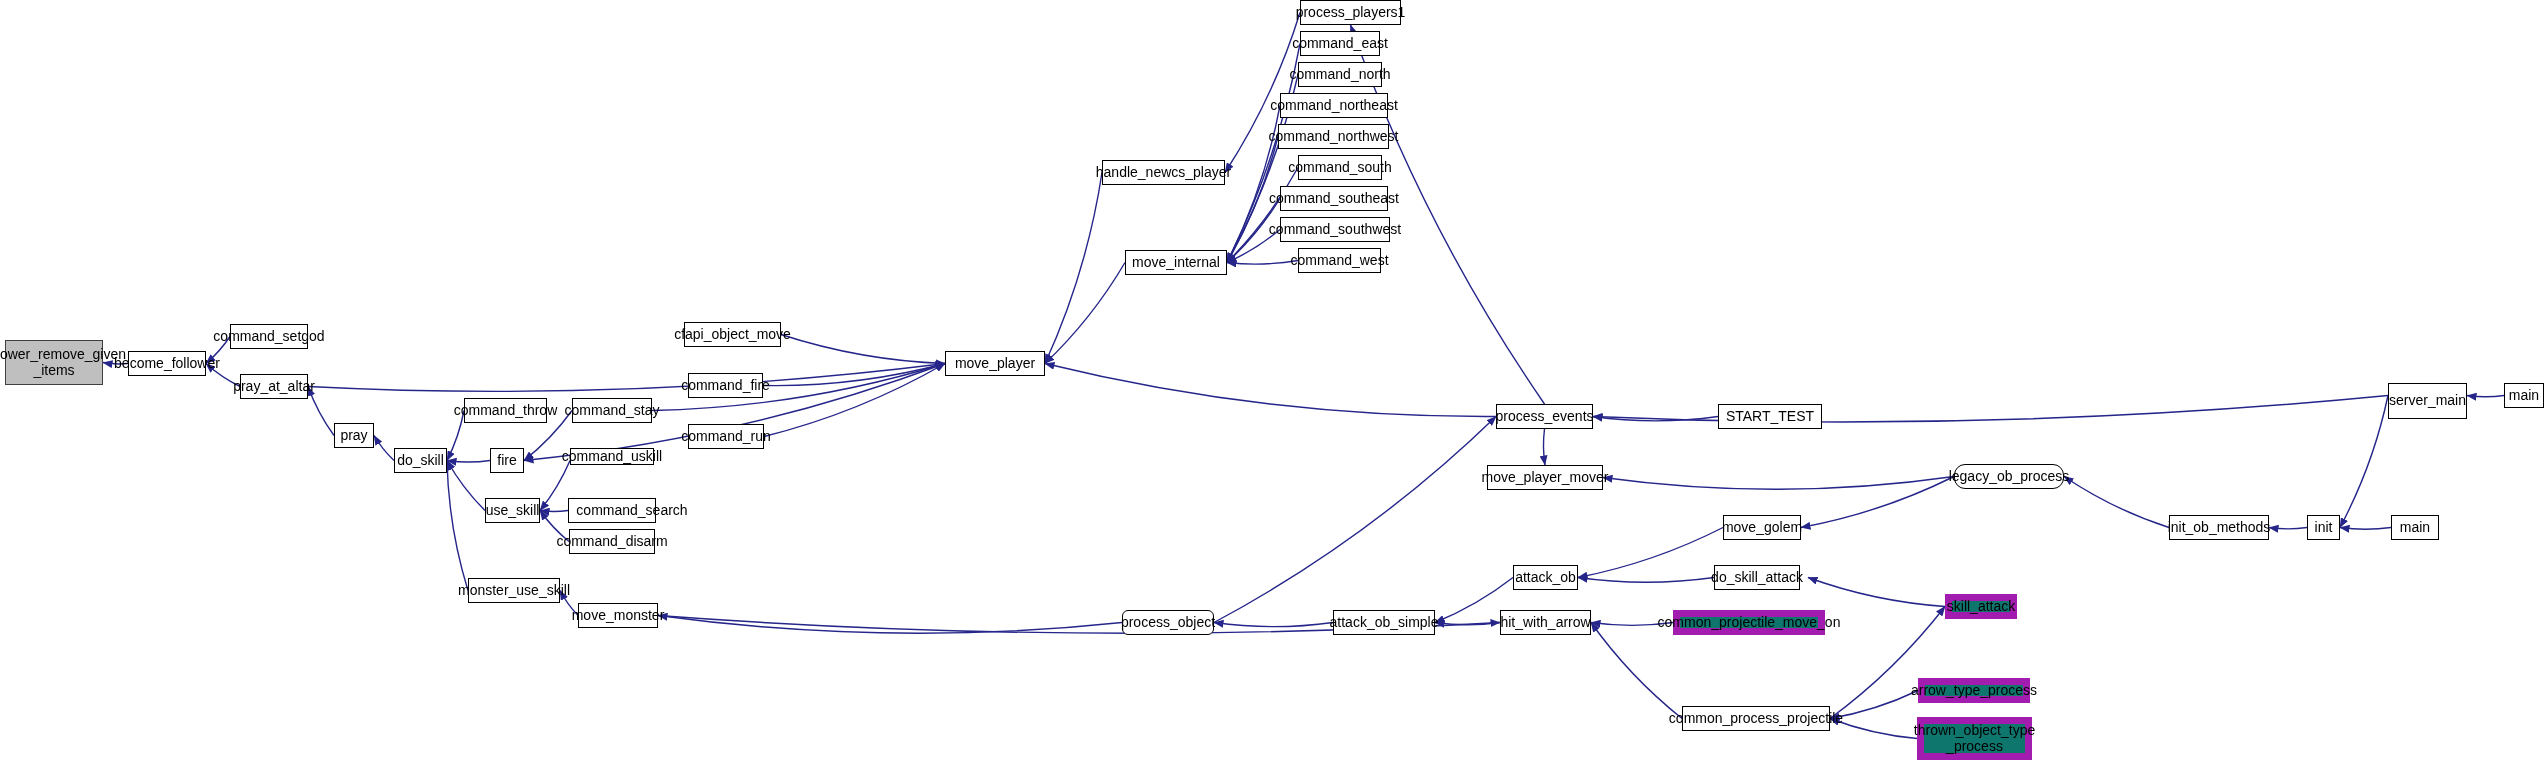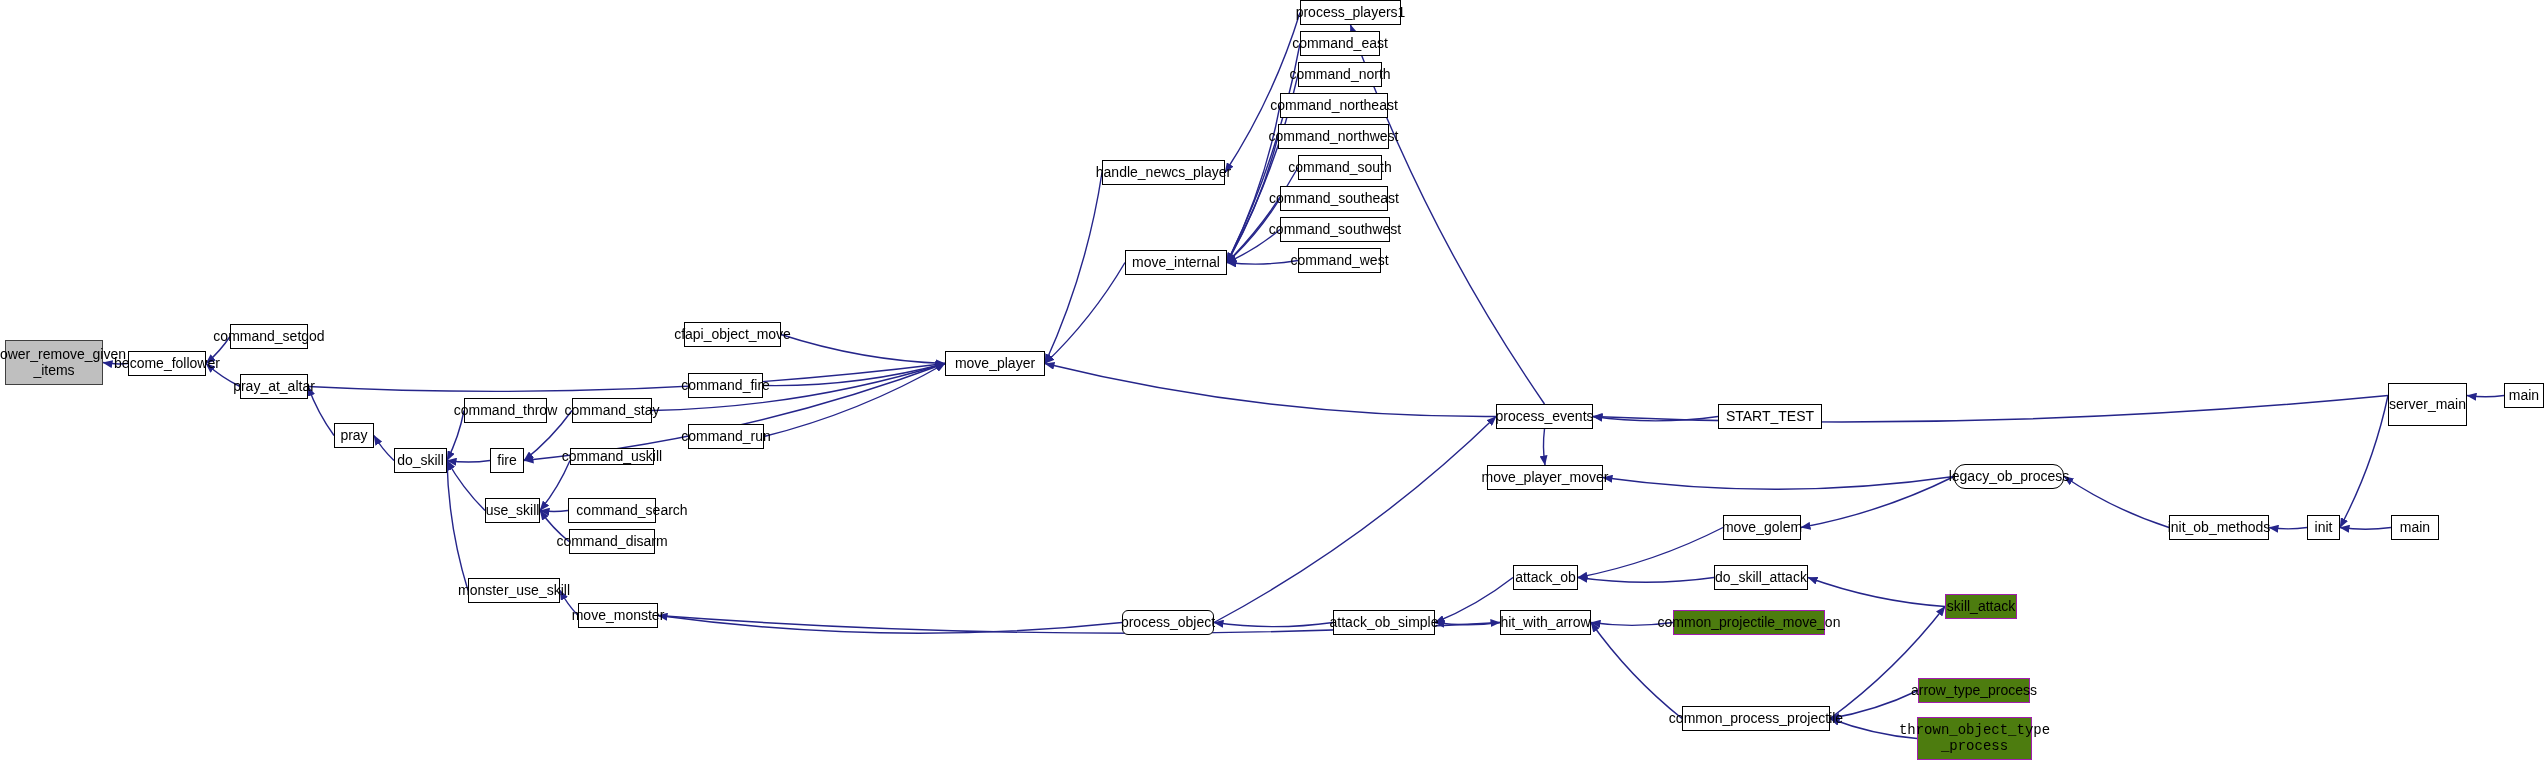--- a/index.html
+++ b/index.html
@@ -27,22 +27,22 @@
     text-align:center;
     white-space:pre-line;
     letter-spacing:0px;
     z-index:5;
   }
   .node.current{
     background:#bfbfbf;
     border:1px solid #404040;
   }
   .node.red{
-    border:1px solid #a21caf;
-    background:#4d7c0f;
+    border:7px solid #a21caf;
+    background:#0f766e;
   }
 </style>
 </head>
 <body>
 
 <div id="graph">
   <svg id="edges" viewBox="0 0 2544 775">
     <defs>
       <marker id="ah" markerWidth="10" markerHeight="8" refX="9.5" refY="4" orient="auto" markerUnits="userSpaceOnUse">
         <path d="M0,0 L10,4 L0,8 z" fill="#25258a"></path>
@@ -139,27 +139,27 @@
     <div class="node" style="left: 1280px; top: 186px; width: 108px; height: 25px;">command_southeast</div>
     <div class="node" style="left: 1280px; top: 217px; width: 110px; height: 25px;">command_southwest</div>
     <div class="node" style="left: 1298px; top: 248px; width: 83px; height: 25px;">command_west</div>
     <div class="node" style="left: 1496px; top: 404px; width: 97px; height: 25px;">process_events</div>
     <div class="node" style="left: 1718px; top: 404px; width: 104px; height: 25px;">START_TEST</div>
     <div class="node" style="left: 1487px; top: 465px; width: 116px; height: 25px;">move_player_mover</div>
     <div class="node" style="left: 1954px; top: 464px; width: 110px; height: 25px; border-radius: 11px;">legacy_ob_process</div>
     <div class="node" style="left: 2169px; top: 515px; width: 100px; height: 25px;">init_ob_methods</div>
     <div class="node" style="left: 2307px; top: 515px; width: 33px; height: 25px;">init</div>
     <div class="node" style="left: 2391px; top: 515px; width: 48px; height: 25px;">main</div>
-    <div class="node" style="left: 2388px; top: 383px; width: 79px; height: 43px;">server_main</div>
+    <div class="node" style="left: 2388px; top: 383px; width: 79px; height: 36px;">server_main</div>
     <div class="node" style="left: 2504px; top: 383px; width: 40px; height: 25px;">main</div>
     <div class="node" style="left: 1723px; top: 515px; width: 78px; height: 25px;">move_golem</div>
     <div class="node" style="left: 1513px; top: 565px; width: 65px; height: 25px;">attack_ob</div>
-    <div class="node" style="left: 1714px; top: 565px; width: 94px; height: 25px;">do_skill_attack</div>
+    <div class="node" style="left: 1714px; top: 565px; width: 86px; height: 25px;">do_skill_attack</div>
     <div class="node red" style="left: 1945px; top: 594px; width: 72px; height: 25px;">skill_attack</div>
     <div class="node" style="left: 1500px; top: 610px; width: 91px; height: 25px;">hit_with_arrow</div>
     <div class="node red" style="left: 1673px; top: 610px; width: 152px; height: 25px;">common_projectile_move_on</div>
     <div class="node" style="left: 1333px; top: 610px; width: 102px; height: 25px;">attack_ob_simple</div>
     <div class="node" style="left: 1122px; top: 610px; width: 92px; height: 25px; border-radius: 6px;">process_object</div>
     <div class="node" style="left: 1682px; top: 706px; width: 148px; height: 25px;">common_process_projectile</div>
     <div class="node red" style="left: 1918px; top: 678px; width: 112px; height: 25px;">arrow_type_process</div>
-    <div class="node red" style="left: 1917px; top: 717px; width: 115px; height: 43px; font-family: Liberation Mono, monospace;">thrown_object_type
+    <div class="node red" style="left: 1917px; top: 717px; width: 115px; height: 43px;">thrown_object_type
 _process</div>
   </div>
 
 </body></html>

